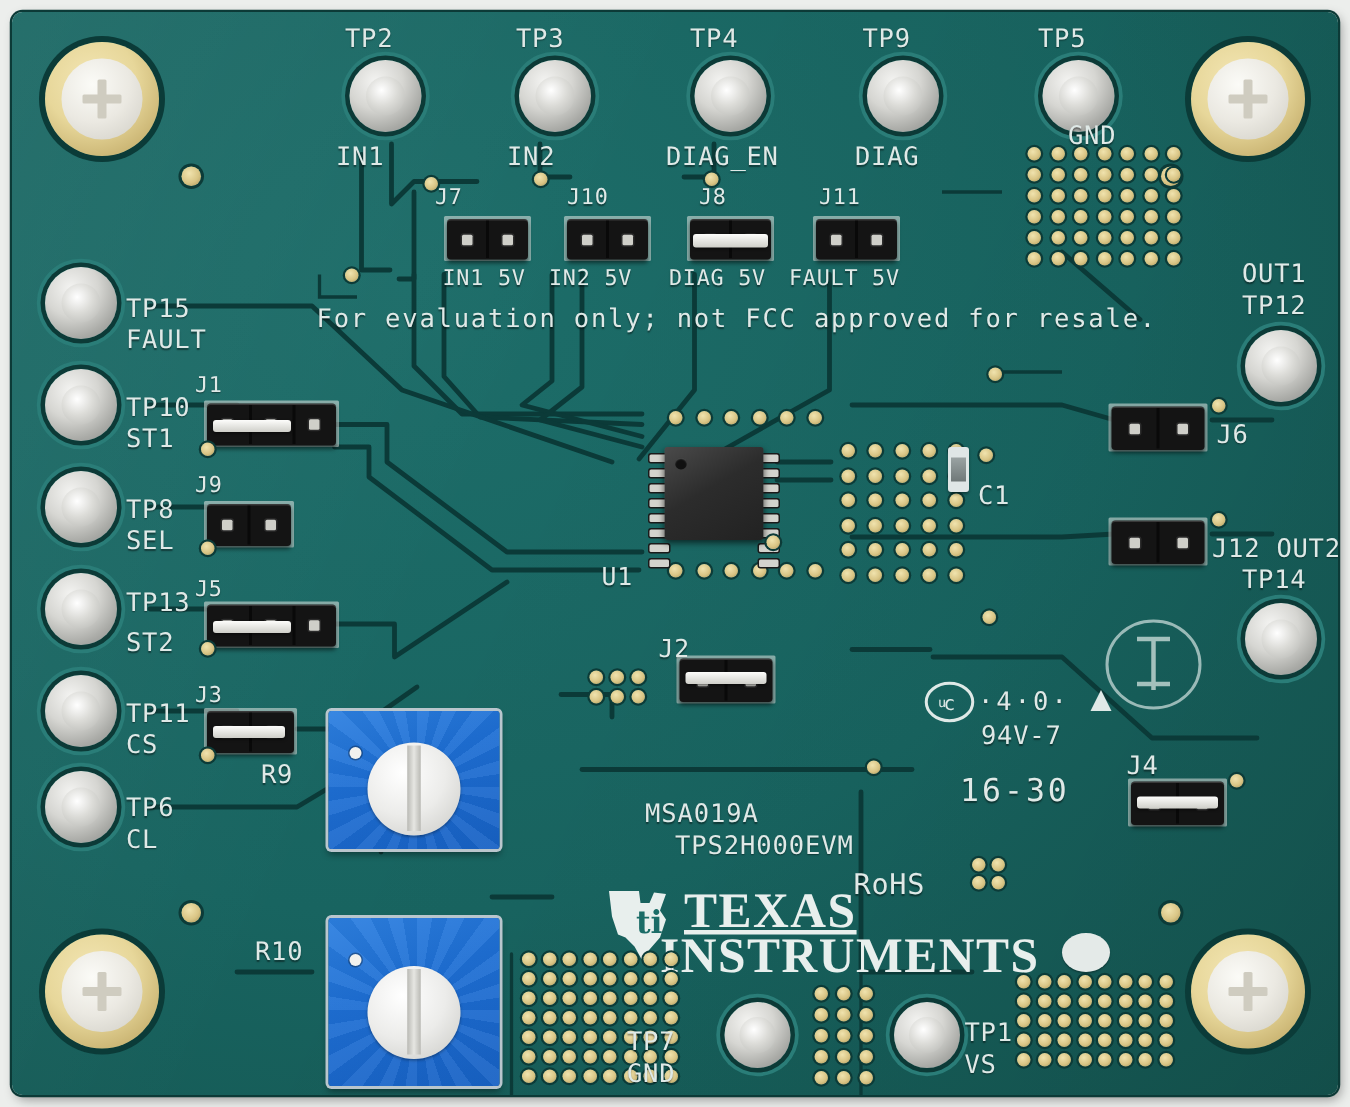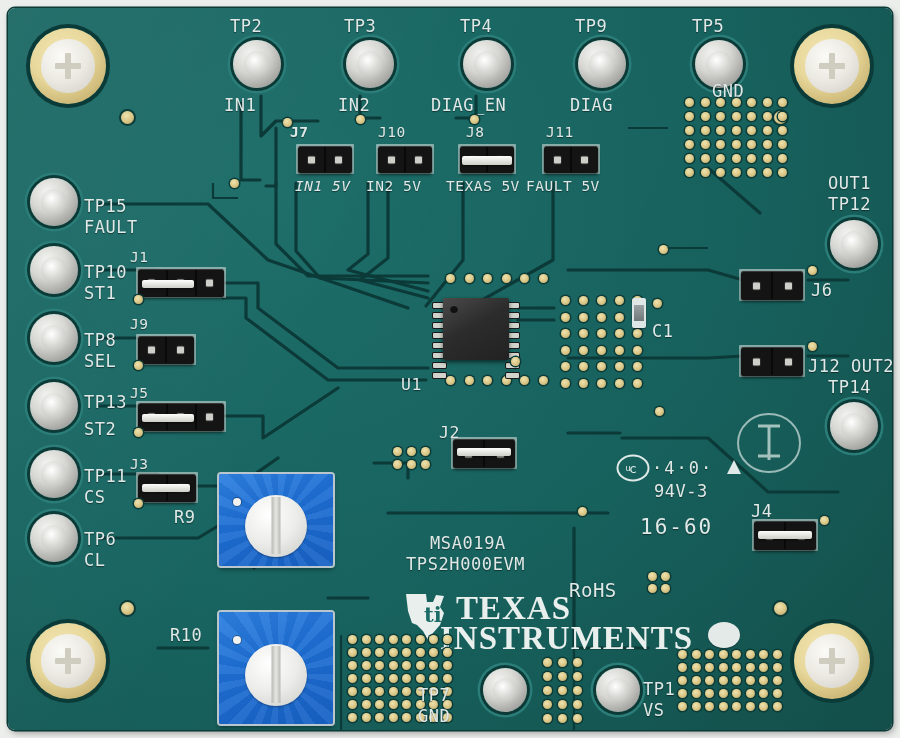--- a/index.html
+++ b/index.html
@@ -191,21 +191,21 @@
     <div class="tp" style="left:225px;top:32px;width:48px;height:48px;"></div>
     <div class="silk s15" style="left:222px;top:8px;">TP2</div>
     <div class="silk s15" style="left:216px;top:87px;">IN1</div>
 
     <div class="tp" style="left:338px;top:32px;width:48px;height:48px;"></div>
     <div class="silk s15" style="left:336px;top:8px;">TP3</div>
     <div class="silk s15" style="left:330px;top:87px;">IN2</div>
 
     <div class="tp" style="left:455px;top:32px;width:48px;height:48px;"></div>
     <div class="silk s15" style="left:452px;top:8px;">TP4</div>
-    <div class="silk s15" style="left:423px;top:87px;">DIAG_EN</div>
+    <div class="silk s15" style="left:436px;top:87px;">DIAG_EN</div>
 
     <div class="tp" style="left:570px;top:32px;width:48px;height:48px;"></div>
     <div class="silk s15" style="left:567px;top:8px;">TP9</div>
     <div class="silk s15" style="left:562px;top:87px;">DIAG</div>
 
     <div class="tp" style="left:687px;top:32px;width:48px;height:48px;"></div>
     <div class="silk s15" style="left:684px;top:8px;">TP5</div>
     <div class="silk s15" style="left:704px;top:73px;">GND</div>
 
     <div style="position:absolute;left:677px;top:90px;display:grid;grid-template-columns:repeat(7,14.5px);grid-auto-rows:13px;gap:1px;">
@@ -246,62 +246,63 @@
         <div class="via sm" style="position:relative;"></div>
       <div class="via sm" style="position:relative;"></div>
         <div class="via sm" style="position:relative;"></div>
         <div class="via sm" style="position:relative;"></div>
         <div class="via sm" style="position:relative;"></div>
         <div class="via sm" style="position:relative;"></div>
         <div class="via sm" style="position:relative;"></div>
         <div class="via sm" style="position:relative;"></div>
     </div>
 
-    <div class="silk s14" style="left:282px;top:116px;font-weight:bold;">J7</div>
+    <div class="silk s14" style="left:282px;top:116px;">J7</div>
     <div class="hdrpad" style="left:288px;top:136px;width:58px;height:30px;"></div>
     <div class="hdr" style="left:290px;top:138px;width:54px;height:27px;">
       <div class="seam" style="left:26px;"></div>
       <div class="pin" style="left:10px;"></div>
       <div class="pin" style="left:37px;"></div>
     </div>
-    <div class="silk s14" style="left:287px;top:170px;font-style:italic;">IN1 5V</div>
+    <div class="silk s14" style="left:287px;top:170px;">IN1 5V</div>
 
     <div class="silk s14" style="left:370px;top:116px;">J10</div>
     <div class="hdrpad" style="left:368px;top:136px;width:58px;height:30px;"></div>
     <div class="hdr" style="left:370px;top:138px;width:54px;height:27px;">
       <div class="seam" style="left:26px;"></div>
       <div class="pin" style="left:10px;"></div>
       <div class="pin" style="left:37px;"></div>
     </div>
     <div class="silk s14" style="left:358px;top:170px;">IN2 5V</div>
 
     <div class="silk s14" style="left:458px;top:116px;">J8</div>
     <div class="hdrpad" style="left:450px;top:136px;width:58px;height:30px;"></div>
     <div class="hdr" style="left:452px;top:138px;width:54px;height:27px;">
       <div class="seam" style="left:26px;"></div>
       <div class="pin" style="left:10px;"></div>
       <div class="pin" style="left:37px;"></div>
     </div>
     <div class="shunt" style="left:454px;top:148px;width:50px;height:9px;"></div>
-    <div class="silk s14" style="left:438px;top:170px;">TEXAS 5V</div>
+    <div class="silk s14" style="left:438px;top:170px;">DIAG 5V</div>
 
     <div class="silk s14" style="left:538px;top:116px;">J11</div>
     <div class="hdrpad" style="left:534px;top:136px;width:58px;height:30px;"></div>
     <div class="hdr" style="left:536px;top:138px;width:54px;height:27px;">
       <div class="seam" style="left:26px;"></div>
       <div class="pin" style="left:10px;"></div>
       <div class="pin" style="left:37px;"></div>
     </div>
     <div class="silk s14" style="left:518px;top:170px;">FAULT 5V</div>
 
     <div class="via sm" style="left:222px;top:171px;"></div>
     <div class="via sm" style="left:275px;top:110px;"></div>
     <div class="via sm" style="left:348px;top:107px;"></div>
     <div class="via sm" style="left:462px;top:107px;"></div>
 
+    <div class="silk s16" style="left:203px;top:195px;font-size:17px;letter-spacing:1.2px;">For evaluation only; not FCC approved for resale.</div>
 
     <div class="tp" style="left:22px;top:170px;width:48px;height:48px;"></div>
     <div class="silk s15" style="left:76px;top:188px;">TP15</div>
     <div class="silk s15" style="left:76px;top:209px;">FAULT</div>
 
     <div class="tp" style="left:22px;top:238px;width:48px;height:48px;"></div>
     <div class="silk s15" style="left:76px;top:254px;">TP10</div>
     <div class="silk s15" style="left:76px;top:275px;">ST1</div>
     <div class="silk s14" style="left:122px;top:241px;">J1</div>
     <div class="hdrpad" style="left:128px;top:259px;width:90px;height:31px;"></div>
@@ -492,51 +493,51 @@
 
     <svg style="position:absolute;left:608px;top:446px;" width="34" height="28" viewBox="0 0 34 28">
       <ellipse cx="17" cy="14" rx="15.5" ry="12.5" fill="none" stroke="#dfe9e7" stroke-width="2"></ellipse>
       <text x="17" y="19" font-family="DejaVu Sans Mono, monospace" font-size="13" fill="#dfe9e7" text-anchor="middle">c</text>
       <text x="12" y="17" font-family="DejaVu Sans Mono, monospace" font-size="9" fill="#dfe9e7" text-anchor="middle">u</text>
     </svg>
     <div class="silk s16" style="left:644px;top:450px;font-size:17px;letter-spacing:2px;">·4·0·</div>
     <svg style="position:absolute;left:718px;top:451px;" width="16" height="16" viewBox="0 0 16 16">
       <polygon points="8,1 15,15 1,15" fill="#dfe9e7"></polygon>
     </svg>
-    <div class="silk s16" style="left:646px;top:473px;font-size:17px;">94V-3</div>
-    <div class="silk" style="left:632px;top:507px;font-size:21px;letter-spacing:2px;">16-60</div>
+    <div class="silk s16" style="left:646px;top:473px;font-size:17px;">94V-7</div>
+    <div class="silk" style="left:632px;top:507px;font-size:21px;letter-spacing:2px;">16-30</div>
 
     <svg style="position:absolute;left:728px;top:404px;" width="66" height="62" viewBox="0 0 66 62">
       <ellipse cx="33" cy="31" rx="31" ry="29" fill="none" stroke="#bcd2cf" stroke-width="2" opacity=".8"></ellipse>
       <path d="M22 14 L44 14 M33 14 L33 34 M22 44 L44 44 M33 34 L33 48" stroke="#bcd2cf" stroke-width="3" fill="none" opacity=".85"></path>
     </svg>
 
     <div class="silk s15" style="left:743px;top:493px;">J4</div>
     <div class="hdrpad" style="left:744px;top:511px;width:66px;height:32px;"></div>
     <div class="hdr" style="left:746px;top:513px;width:62px;height:29px;">
       <div class="seam" style="left:30px;"></div>
       <div class="pin" style="left:12px;"></div>
       <div class="pin" style="left:44px;"></div>
     </div>
     <div class="shunt" style="left:750px;top:523px;width:54px;height:8px;"></div>
     <div class="via sm" style="left:812px;top:508px;"></div>
     <div class="via sm" style="left:647px;top:399px;"></div>
     <div class="via sm" style="left:651px;top:237px;"></div>
     <div class="via sm" style="left:570px;top:499px;"></div>
 
     <div class="silk" style="left:422px;top:525px;font-size:17px;letter-spacing:.6px;">MSA019A</div>
-    <div class="silk" style="left:398px;top:546px;font-size:17px;letter-spacing:.6px;">TPS2H000EVM</div>
+    <div class="silk" style="left:442px;top:546px;font-size:17px;letter-spacing:.6px;">TPS2H000EVM</div>
     <div class="silk" style="left:561px;top:571px;font-size:19px;">RoHS</div>
 
     <div class="tiLogo" style="left:392px;top:581px;">
       <svg style="position:absolute;left:0;top:0;" width="54" height="54" viewBox="0 0 54 54">
         <path d="M6 5 L26 5 L27 13 L33 13 L36 6 L44 7 L40 18 L44 24 L40 36 L33 44 L28 51 L23 42 L17 36 L12 34 L8 22 Z" fill="#e8efed"></path>
         <text x="24" y="33" font-family="DejaVu Serif, serif" font-size="21" font-weight="bold" fill="#1b6c67">ti</text>
       </svg>
-      <div class="big" style="position:absolute;left:56px;top:4px;font-size:33px;">TEXAS</div>
+      <div class="big" style="position:absolute;left:56px;top:4px;font-size:33px;text-decoration:underline;">TEXAS</div>
       <div class="big" style="position:absolute;left:40px;top:34px;font-size:33px;">INSTRUMENTS</div>
     </div>
 
     <div style="position:absolute;left:340px;top:627px;display:grid;grid-template-columns:repeat(8,13.5px);grid-auto-rows:13px;">
       <div class="via sm" style="position:relative;"></div>
         <div class="via sm" style="position:relative;"></div>
         <div class="via sm" style="position:relative;"></div>
         <div class="via sm" style="position:relative;"></div>
         <div class="via sm" style="position:relative;"></div>
         <div class="via sm" style="position:relative;"></div>

